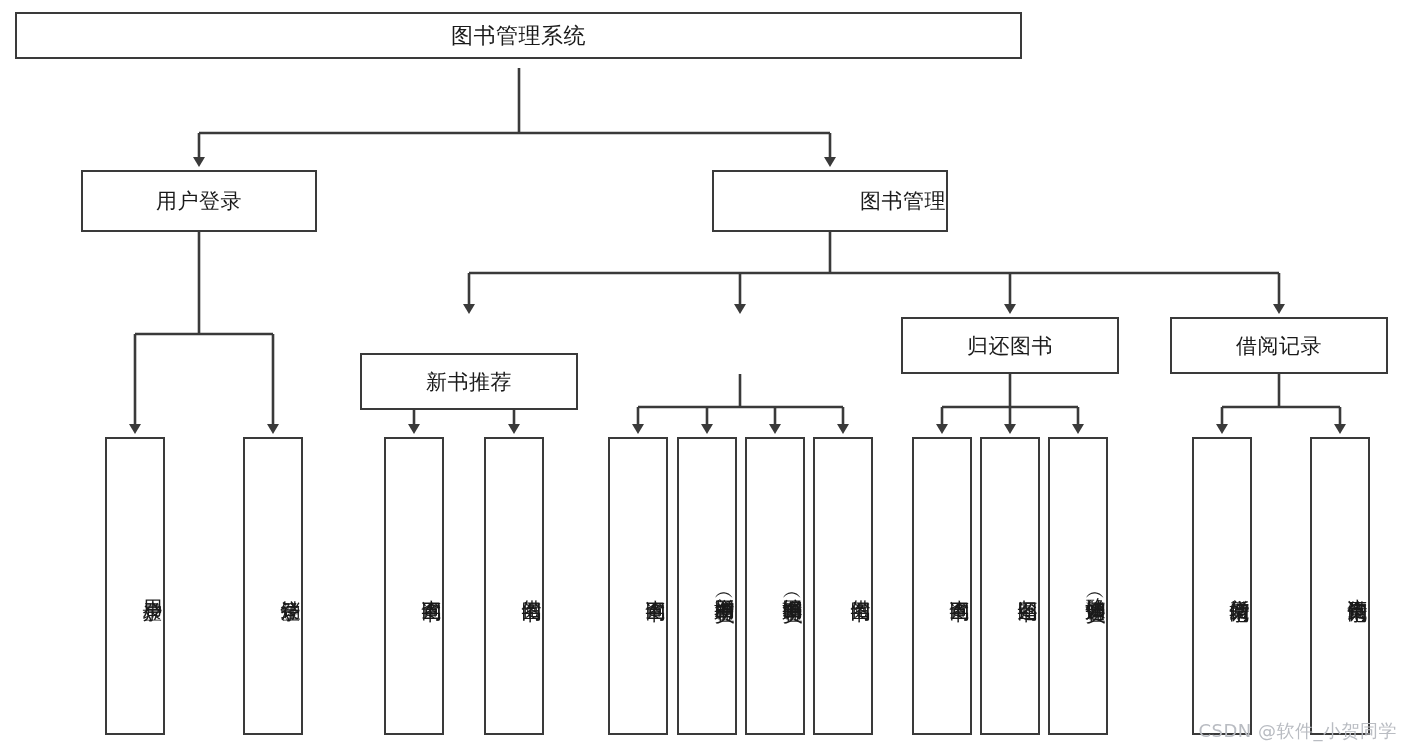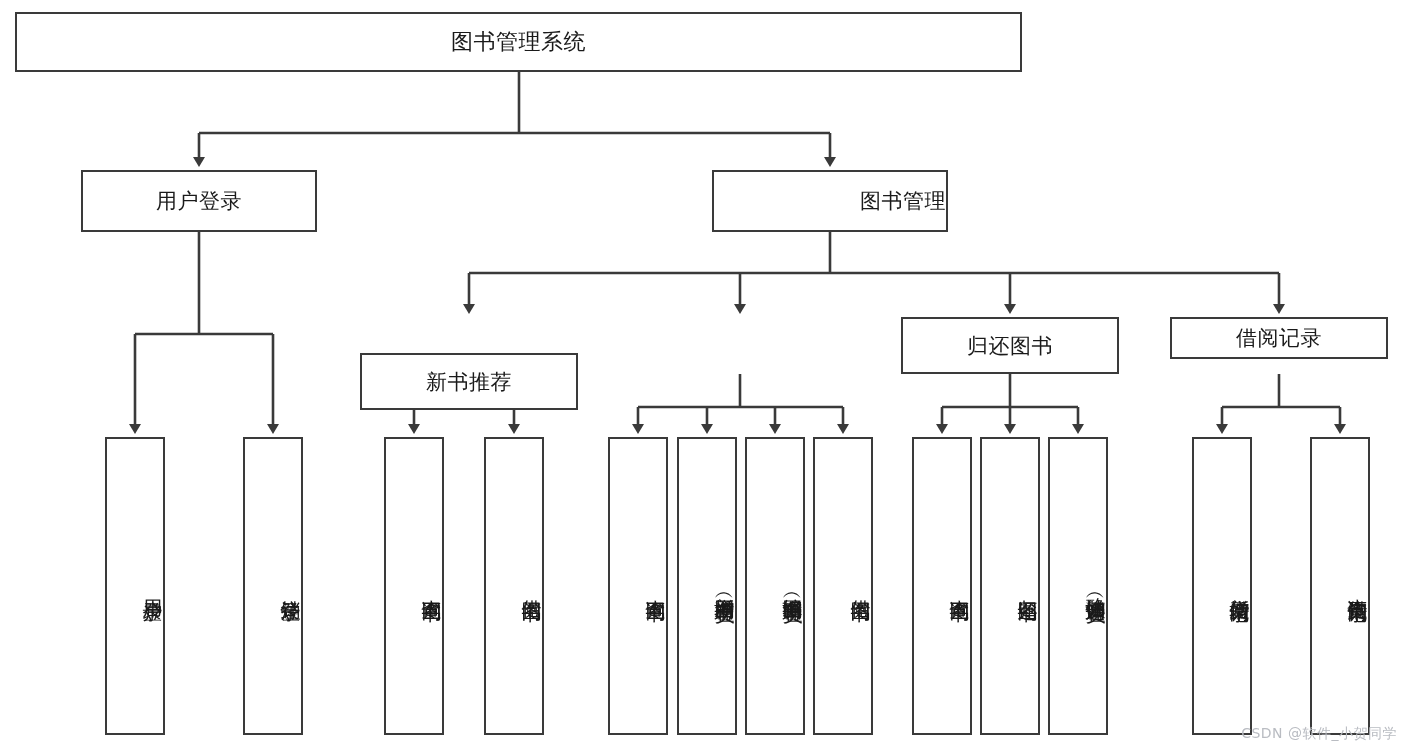--- a/index.html
+++ b/index.html
@@ -55,21 +55,21 @@
   .node.vert .vtext {
     writing-mode: vertical-rl;
     text-orientation: upright;
     display: block;
     white-space: nowrap;
   }
   .watermark {
     position: absolute;
     right: 8px;
     bottom: 4px;
-    font-size: 14px;
+    font-size: 18px;
     color: #b9bcc2;
     letter-spacing: 0.5px;
     white-space: nowrap;
     margin-top: 40px;
   }
 </style>
 </head>
 <body>
 
 <div id="canvas">
@@ -117,38 +117,38 @@
       <path d="M1010,407 L1010,425" marker-end="url(#arrow)"></path>
       <path d="M1078,407 L1078,425" marker-end="url(#arrow)"></path>
 
       <path d="M1279,374 L1279,407"></path>
       <path d="M1222,407 L1340,407"></path>
       <path d="M1222,407 L1222,425" marker-end="url(#arrow)"></path>
       <path d="M1340,407 L1340,425" marker-end="url(#arrow)"></path>
     </g>
   </svg>
 
-  <div class="node horiz root" style="left:15px; top:12px; width:1007px; height:60px;">
+  <div class="node horiz root" style="left:15px; top:12px; width:1007px; height:47px;">
     <span>图书管理系统</span>
   </div>
 
   <div class="node horiz" style="left:81px; top:170px; width:236px; height:62px;">
     <span>用户登录</span>
   </div>
   <div class="node horiz" style="left:712px; top:170px; width:236px; height:62px;justify-content:flex-end;">
     <span>图书管理</span>
   </div>
 
   <div class="node horiz" style="left:360px; top:317px; width:218px; height:57px;margin-top:36px;">
     <span>新书推荐</span>
   </div>
   <div class="node horiz" style="left:901px; top:317px; width:218px; height:57px;">
     <span>归还图书</span>
   </div>
-  <div class="node horiz" style="left:1170px; top:317px; width:218px; height:42px;">
+  <div class="node horiz" style="left:1170px; top:317px; width:218px; height:57px;">
     <span>借阅记录</span>
   </div>
 
   <div class="node vert" style="left:105px; top:437px; width:60px; height:298px;">
     <span class="vtext">用户登录</span>
   </div>
   <div class="node vert" style="left:243px; top:437px; width:60px; height:298px;">
     <span class="vtext">注销登录</span>
   </div>
 

